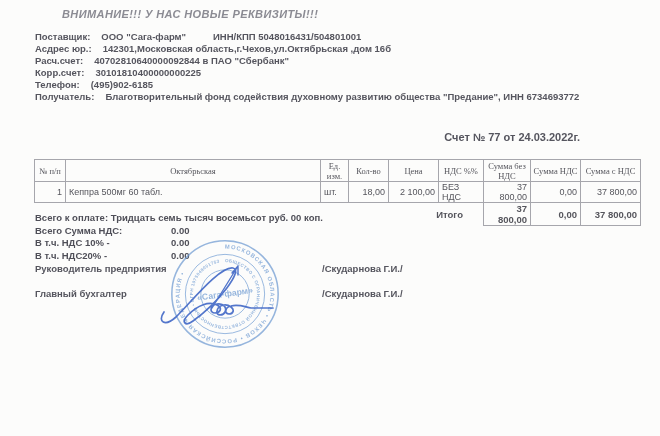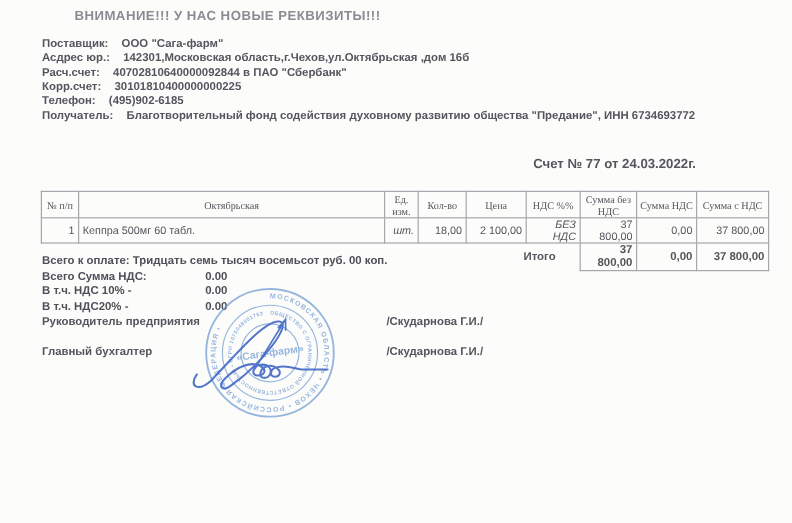--- a/index.html
+++ b/index.html
@@ -2,39 +2,39 @@
 <html><head>
 <meta charset="utf-8">
 <style>
   html,body{margin:0;padding:0;background:#e8e8e8;}
   .page{
     position:relative;width:660px;height:436px;background:#fcfcfb;overflow:hidden;
     font-family:"Liberation Sans","DejaVu Sans",sans-serif;color:#4a4a52;
   }
   .warning{
     position:absolute;left:62px;top:8px;font-size:11px;font-weight:bold;
-    color:#8b8b93;letter-spacing:.4px;
+    color:#8b8b93;letter-spacing:.4px;font-style:italic;
   }
   .requisites{position:absolute;left:35px;top:31px;font-size:9.5px;font-weight:bold;color:#55555e;}
   .requisites .row{line-height:12px;white-space:nowrap;}
   .requisites .lbl{display:inline-block;margin-right:11px;}
   .requisites .extra{position:absolute;left:178px;}
   .req-row1{position:relative;}
   .invoice-title{
     position:absolute;left:0;top:131px;width:580px;text-align:right;
     font-size:11px;font-weight:bold;color:#55555e;
   }
   table.items{
     position:absolute;left:34px;top:159px;width:606px;
     border-collapse:collapse;table-layout:fixed;font-size:9px;color:#55555c;
   }
   table.items td{border:1px solid #a6a6ac;padding:0 3px;overflow:hidden;}
   table.items .hdr td{text-align:center;font-size:8.5px;line-height:10px;height:21px;padding:0 1px;font-family:Liberation Serif, serif;}
   table.items .data td{height:13px;}
-  .ra{text-align:right;} .ca{text-align:right;font-style:italic;}
+  .ra{text-align:right;} .ca{text-align:left;}
   table.items .totals td{height:15px;font-weight:bold;font-size:9.5px;}
   table.items td.nob{border:none;background:transparent;text-align:right;padding-right:20px;}
   .summary{position:absolute;left:35px;top:212px;font-size:9.5px;font-weight:bold;color:#4f4f58;}
   .summary .line{line-height:12.5px;}
   .summary .slbl{display:inline-block;width:136px;}
   .sig-row{position:absolute;left:0;width:660px;font-size:9.5px;font-weight:bold;color:#55555e;}
   .sig-row .role{position:absolute;left:35px;}
   .sig-row .name{position:absolute;left:322px;}
   .sig-row-1{top:263px;} .sig-row-2{top:288px;}
   .stamp{position:absolute;left:167px;top:236px;opacity:.72;}
@@ -43,20 +43,21 @@
 </head>
 <body>
 
 <div class="page">
 
   <div class="warning">ВНИМАНИЕ!!! У НАС НОВЫЕ РЕКВИЗИТЫ!!!</div>
 
   <div class="requisites">
     <div class="row req-row1">
       <span class="lbl">Поставщик:</span><span>ООО "Сага-фарм"</span>
+      <span class="extra">ИНН/КПП 5048016431/504801001</span>
     </div>
     <div class="row">
       <span class="lbl">Асдрес юр.:</span><span>142301,Московская область,г.Чехов,ул.Октябрьская ,дом 16б</span>
     </div>
     <div class="row">
       <span class="lbl">Расч.счет:</span><span>40702810640000092844 в ПАО "Сбербанк"</span>
     </div>
     <div class="row">
       <span class="lbl">Корр.счет:</span><span>30101810400000000225</span>
     </div>

